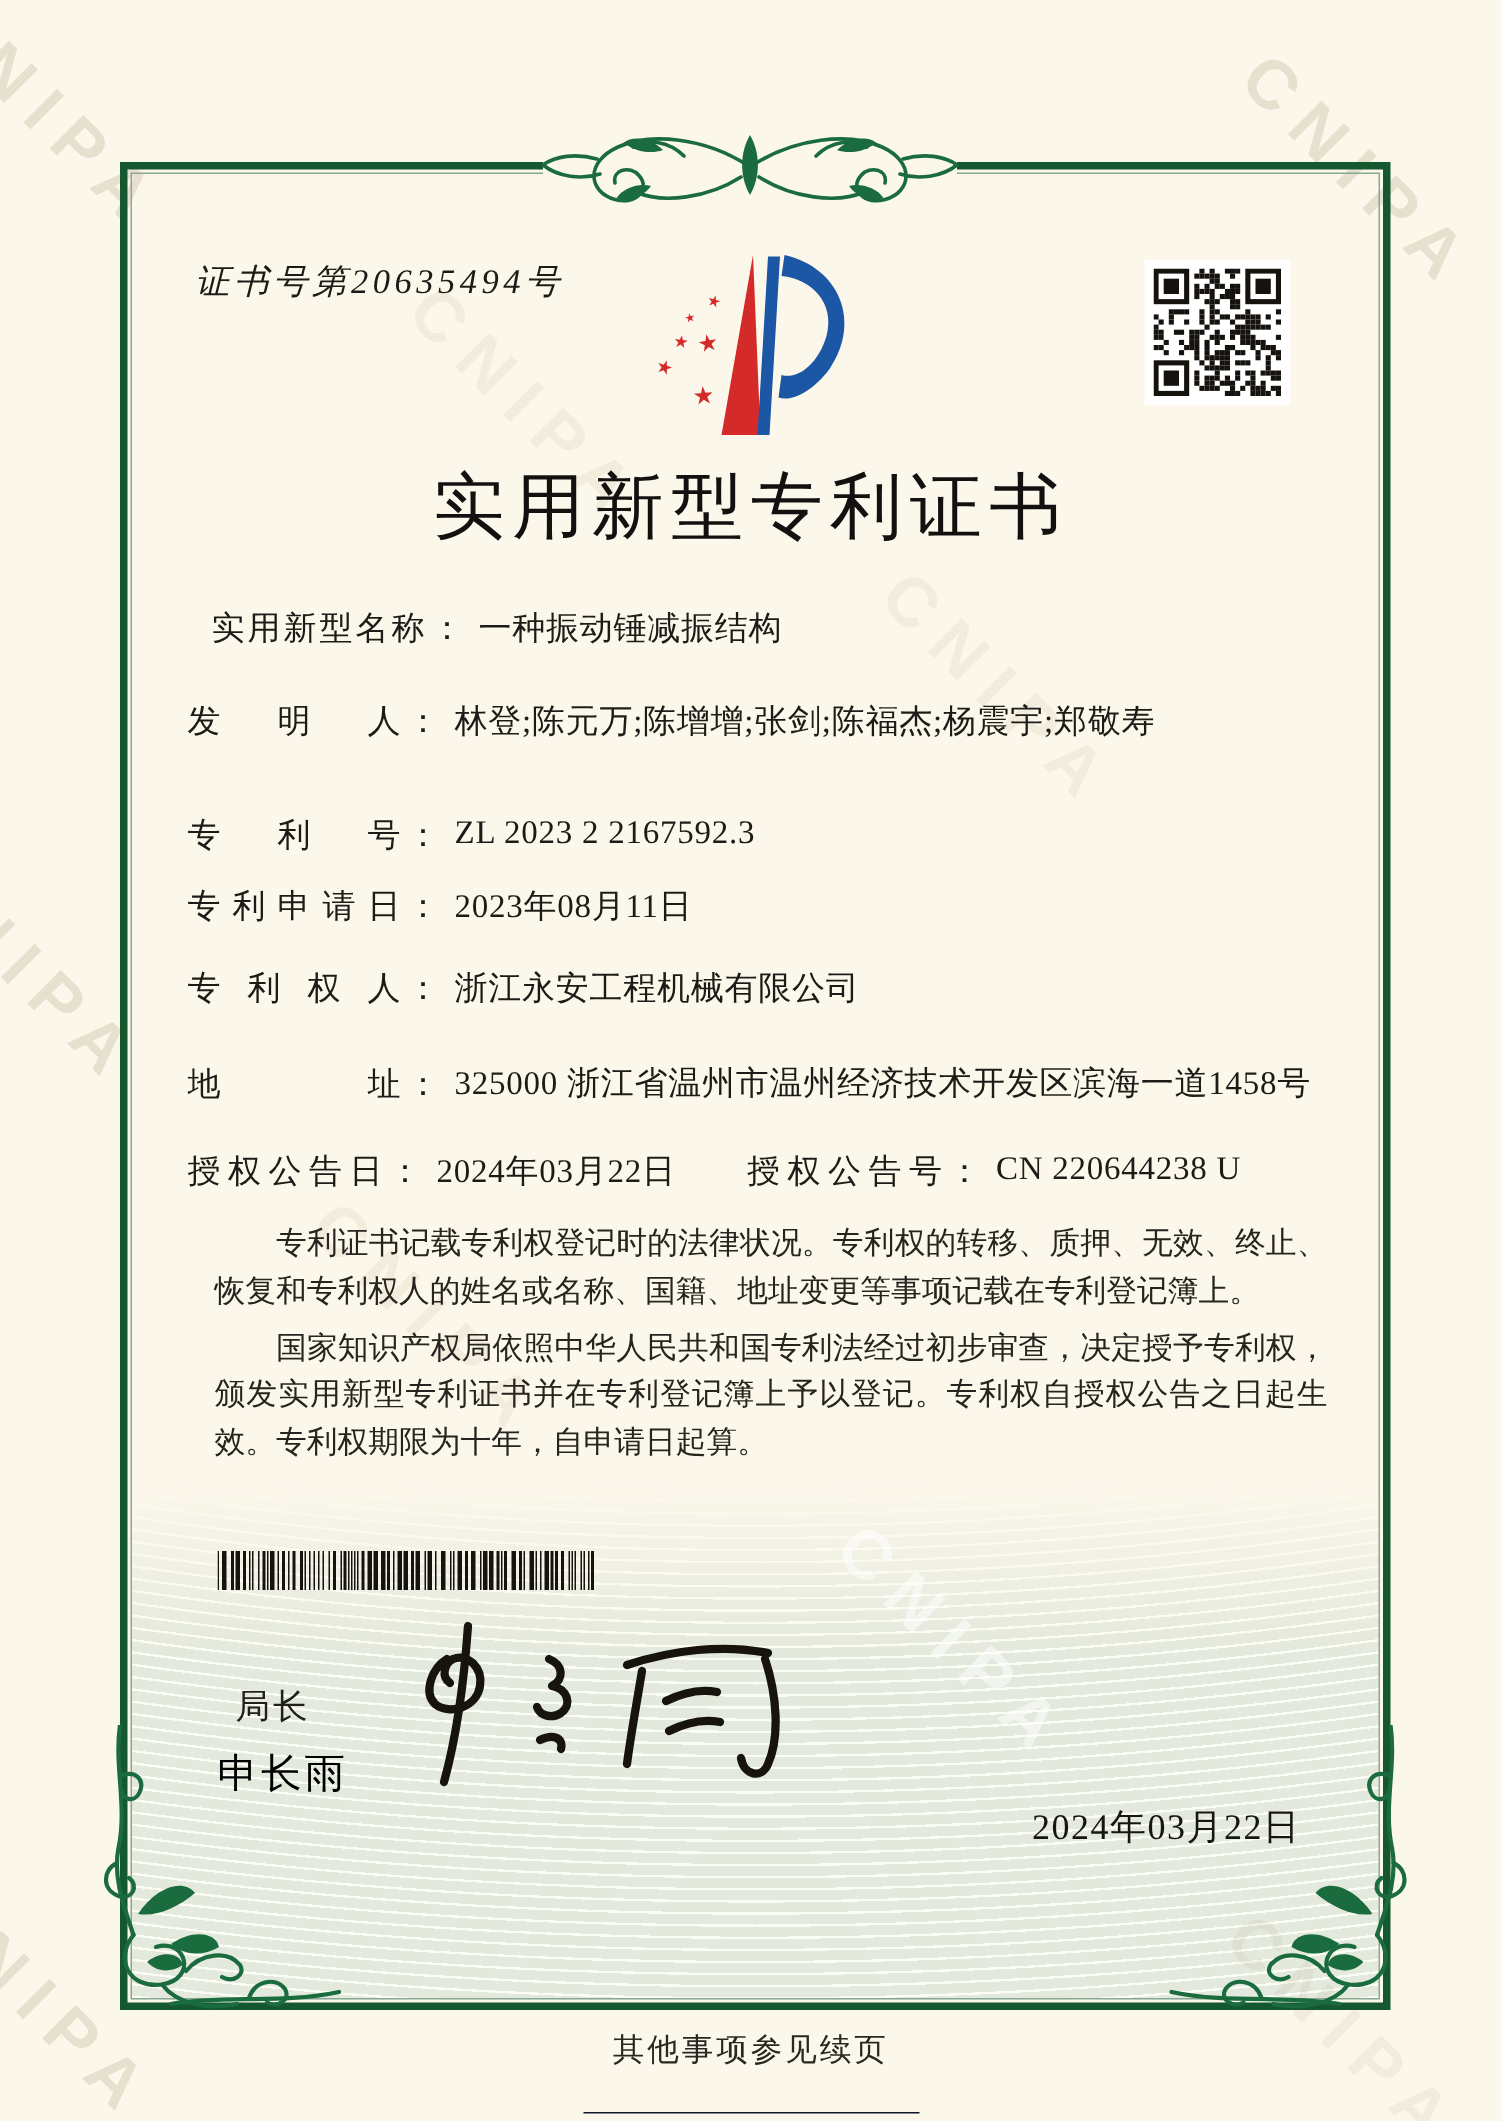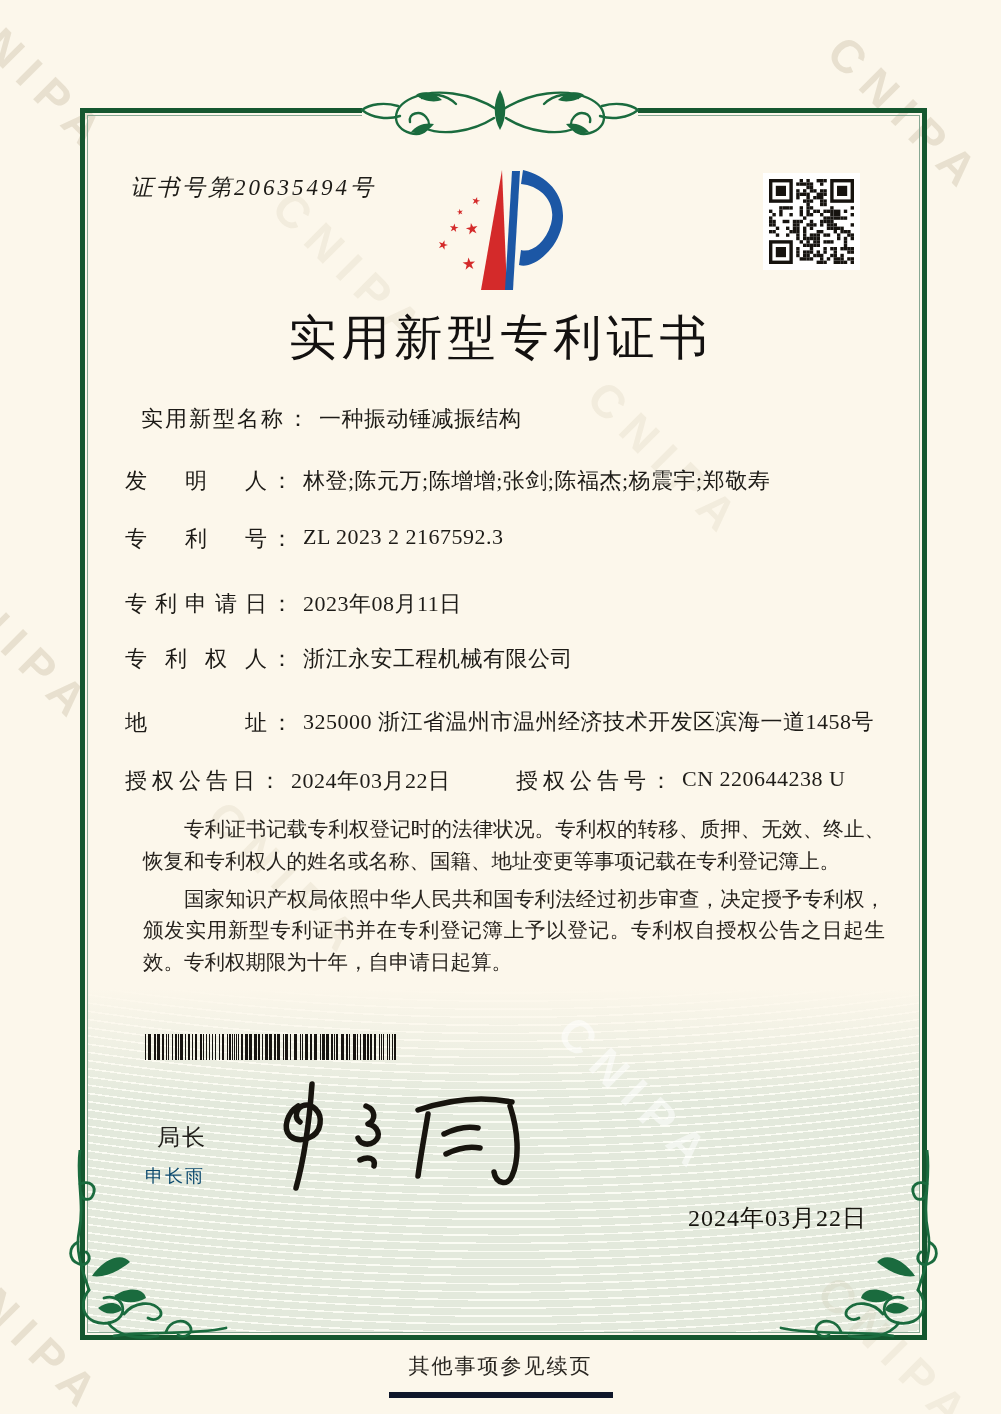--- a/index.html
+++ b/index.html
@@ -50,38 +50,38 @@
     position:absolute;left:0;right:0;top:306px;z-index:5;text-align:center;
     font-size:48px;font-weight:normal;letter-spacing:5px;color:#131110;
   }
   
   .frow{position:absolute;left:125px;z-index:5;font-size:22px;white-space:nowrap;}
   .frow .lbl{display:inline-block;width:142px;text-align:justify;text-align-last:justify;vertical-align:top;}
   .frow .lbl.w5{width:130px;}
   .frow .sep{display:inline-block;margin:0 10px 0 4px;vertical-align:top;}
   .frow .val{display:inline-block;vertical-align:top;letter-spacing:0.5px;}
   .frow .val.wrap{white-space:normal;width:640px;line-height:1.3;}
-  .pair2{position:absolute;left:391px;top:0;white-space:nowrap;}
+  .pair2{position:absolute;left:373px;top:0;white-space:nowrap;}
   
   .body-text{
     position:absolute;left:143px;top:814px;width:742px;z-index:5;
     font-size:20.5px;line-height:1.55;color:#27231e;text-align:justify;
   }
   .body-text p{margin:0 0 6px 0;text-indent:2em;}
   
   .barcode{position:absolute;left:145px;top:1034px;z-index:5;line-height:0;}
   .signer-title{position:absolute;left:157px;top:1122px;z-index:5;font-size:23px;letter-spacing:2px;
     font-family:"Liberation Sans","DejaVu Sans",sans-serif;color:#22201c;}
-  .signer-name{position:absolute;left:145px;top:1164px;z-index:5;font-size:18px;letter-spacing:2px;
-    font-family:"Liberation Sans","DejaVu Sans",sans-serif;color:#0c4a6e;}
+  .signer-name{position:absolute;left:145px;top:1164px;z-index:5;font-size:27px;letter-spacing:2px;
+    font-family:"Liberation Sans","DejaVu Sans",sans-serif;color:#000000;}
   .signature{position:absolute;left:268px;top:1076px;z-index:5;}
   .issue-date{position:absolute;left:688px;top:1202px;z-index:5;font-size:24px;letter-spacing:1px;color:#17150f;}
   .page-indicator{position:absolute;left:0;right:0;top:1288px;z-index:5;text-align:center;font-size:19px;color:#23211c;}
   .footer-note{position:absolute;left:0;right:0;top:1352px;z-index:5;text-align:center;font-size:21px;color:#2a2722;}
-  .footer-note span{display:inline-block;padding:0 20px 12px;border-bottom:6px solid #0f172a;letter-spacing:2px;}
+  .footer-note span{display:inline-block;padding:0 20px 28px;border-bottom:1px solid #0f172a;letter-spacing:2px;}
 </style>
 </head>
 <body>
 
 <div class="page">
 
   <span class="wm" style="left:-20px;top:-15px;">CNIPA</span>
   <span class="wm faint" style="left:300px;top:180px;">CNIPA</span>
   <span class="wm" style="left:855px;top:25px;">CNIPA</span>
   <span class="wm" style="left:-35px;top:555px;">CNIPA</span>
@@ -398,21 +398,21 @@
   </div>
 
   <div class="title">实用新型专利证书</div>
 
   <div class="frow" style="top:404px;margin-left:16px;">
     <span class="lbl">实用新型名称</span><span class="sep">：</span><span class="val">一种振动锤减振结构</span>
   </div>
   <div class="frow" style="top:466px;">
     <span class="lbl">发明人</span><span class="sep">：</span><span class="val">林登;陈元万;陈增增;张剑;陈福杰;杨震宇;郑敬寿</span>
   </div>
-  <div class="frow" style="top:524px;">
+  <div class="frow" style="top:542px;">
     <span class="lbl">专利号</span><span class="sep">：</span><span class="val">ZL 2023 2 2167592.3</span>
   </div>
   <div class="frow" style="top:589px;font-family:Liberation Serif, serif;">
     <span class="lbl">专利申请日</span><span class="sep">：</span><span class="val">2023年08月11日</span>
   </div>
   <div class="frow" style="top:644px;">
     <span class="lbl">专利权人</span><span class="sep">：</span><span class="val">浙江永安工程机械有限公司</span>
   </div>
   <div class="frow" style="top:708px;">
     <span class="lbl">地址</span><span class="sep">：</span><span class="val wrap">325000 浙江省温州市温州经济技术开发区滨海一道1458号</span>

